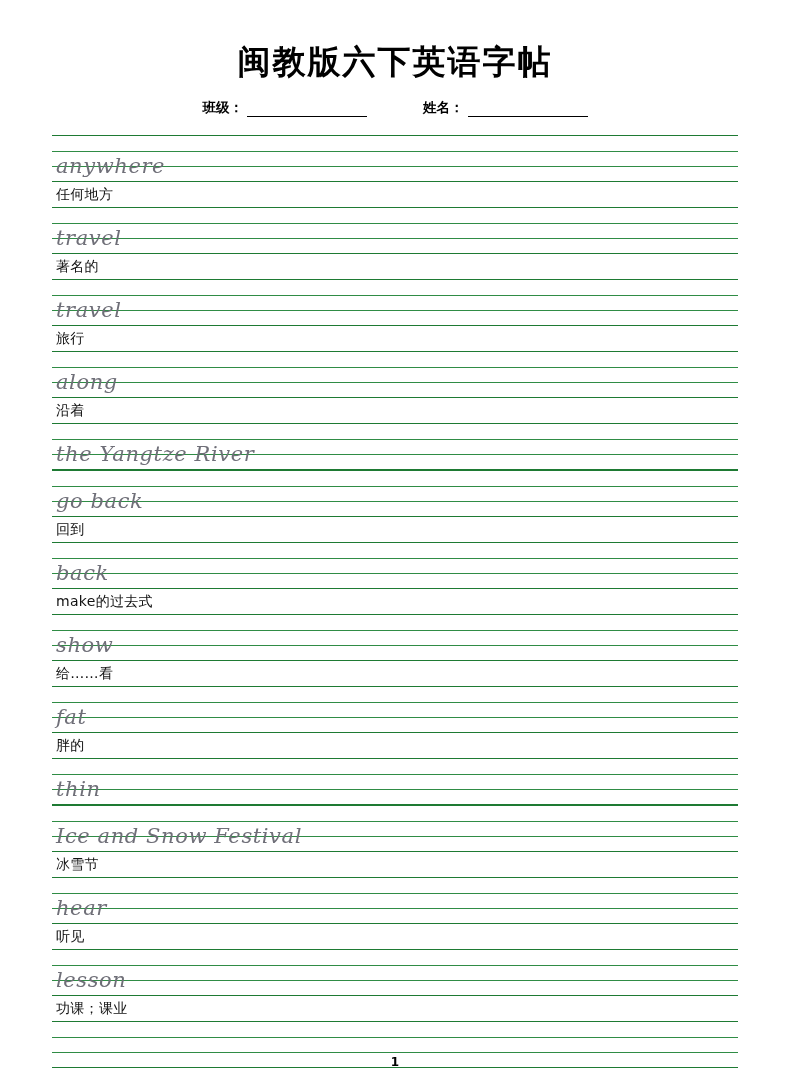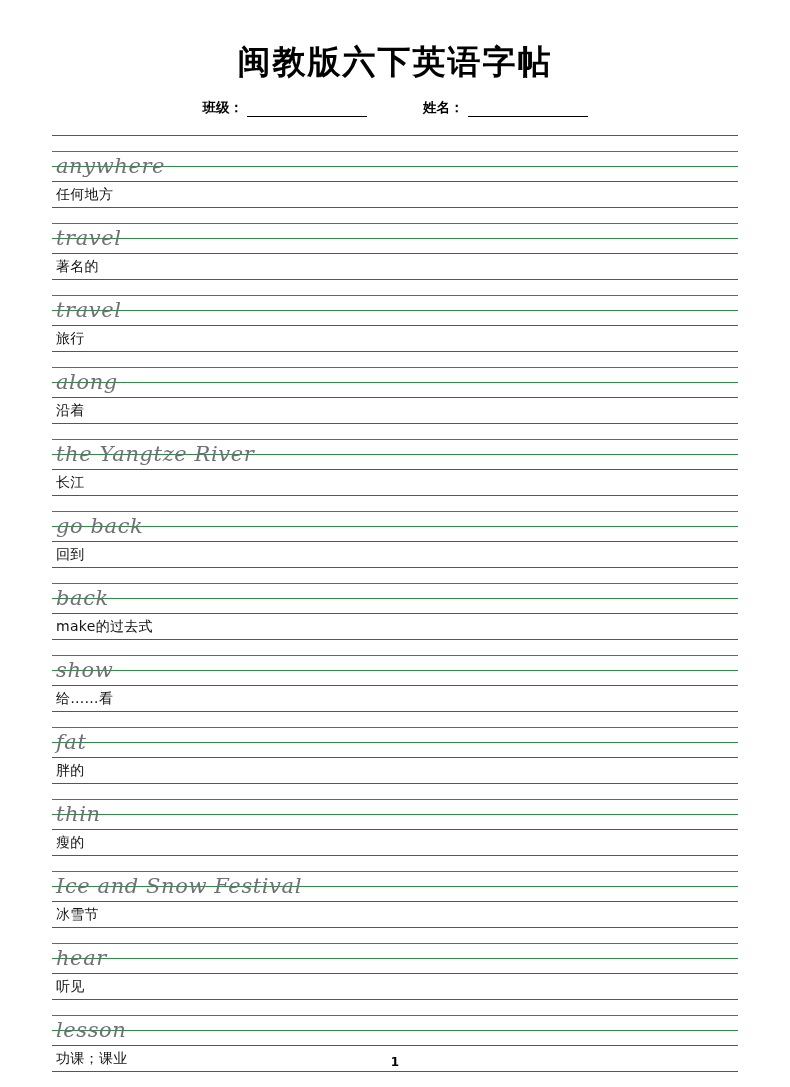--- a/index.html
+++ b/index.html
@@ -162,21 +162,20 @@
       <div class="staff">
         <span class="word">along</span>
       </div>
       <div class="meaning">沿着</div>
     </div>
 
     <div class="entry">
       <div class="staff">
         <span class="word">the Yangtze River</span>
       </div>
-      <div class="meaning">长江</div>
     </div>
 
     <div class="entry">
       <div class="staff">
         <span class="word">go back</span>
       </div>
       <div class="meaning">回到</div>
     </div>
 
     <div class="entry">
@@ -197,21 +196,20 @@
       <div class="staff">
         <span class="word">fat</span>
       </div>
       <div class="meaning">胖的</div>
     </div>
 
     <div class="entry">
       <div class="staff">
         <span class="word">thin</span>
       </div>
-      <div class="meaning">瘦的</div>
     </div>
 
     <div class="entry">
       <div class="staff">
         <span class="word">Ice and Snow Festival</span>
       </div>
       <div class="meaning">冰雪节</div>
     </div>
 
 

